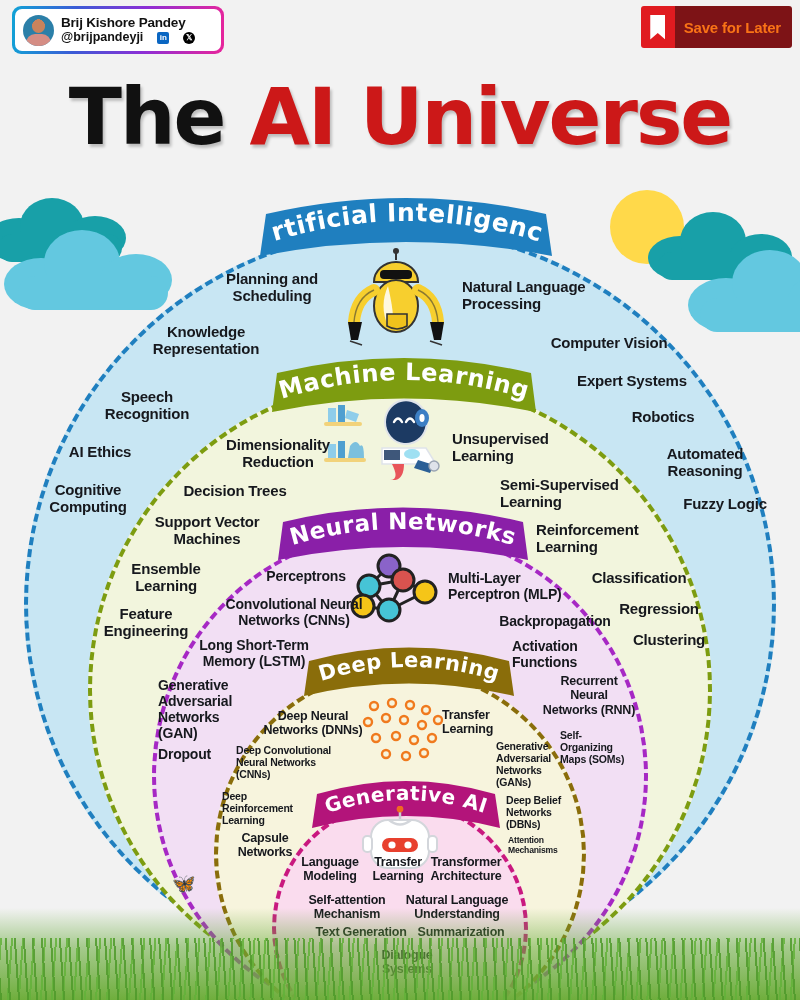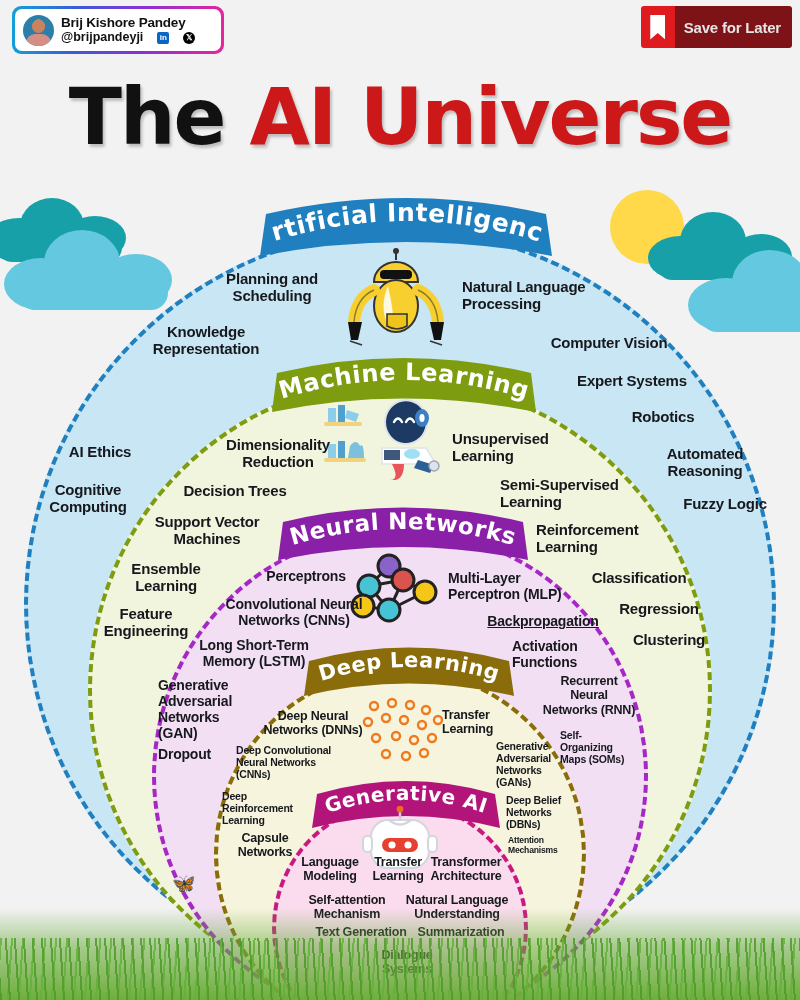--- a/index.html
+++ b/index.html
@@ -50,21 +50,21 @@
   }
   .save-flag {
     width:34px; background:#e01b20; position:relative; border-radius:3px 0 0 3px;
     display:flex; align-items:center; justify-content:center;
   }
   .save-flag i {
     width:15px; height:25px; background:#fff; display:block;
     clip-path: polygon(0 0,100% 0,100% 100%,50% 74%,0 100%);
   }
   .save-lbl {
-    background:#7d1316; color:#e5e5e5; font-size:15px; font-weight:bold;
+    background:#7d1316; color:#f97316; font-size:15px; font-weight:bold;
     display:flex; align-items:center; padding:0 11px 0 9px; border-radius:0 3px 3px 0;
     letter-spacing:-.2px;
   }
 
   .title {
     position:absolute; top:72px; left:0; width:800px; text-align:center;
     font-size:78px; font-weight:bold; letter-spacing:-2px; z-index:30;
     font-family:"DejaVu Sans", sans-serif;
     text-shadow: 2px 3px 3px rgba(0,0,0,.22);
   }
@@ -311,20 +311,22 @@
     </svg>
   </div>
 
   <div class="grass"></div>
   <div class="butterfly">🦋</div>
 
   <div class="lbl s18" style="left:192px;top:270px;width:160px;">Planning and
 Scheduling</div>
   <div class="lbl s18" style="left:120px;top:323px;width:172px;">Knowledge
 Representation</div>
+  <div class="lbl s18" style="left:78px;top:388px;width:138px;">Speech
+Recognition</div>
   <div class="lbl s18" style="left:42px;top:443px;width:116px;">AI Ethics</div>
   <div class="lbl s18" style="left:24px;top:481px;width:128px;">Cognitive
 Computing</div>
   <div class="lbl s18" style="left:462px;top:278px;width:172px;text-align:left;">Natural Language
 Processing</div>
   <div class="lbl s18" style="left:528px;top:334px;width:162px;">Computer Vision</div>
   <div class="lbl s18" style="left:556px;top:372px;width:152px;">Expert Systems</div>
   <div class="lbl s18" style="left:600px;top:408px;width:126px;">Robotics</div>
   <div class="lbl s18" style="left:634px;top:445px;width:142px;">Automated
 Reasoning</div>
@@ -354,21 +356,21 @@
 Networks (CNNs)</div>
   <div class="lbl s15" style="left:186px;top:637px;width:136px;">Long Short-Term
 Memory (LSTM)</div>
   <div class="lbl s15" style="left:158px;top:677px;width:112px;text-align:left;">Generative
 Adversarial
 Networks
 (GAN)</div>
   <div class="lbl s15" style="left:158px;top:746px;width:96px;text-align:left;">Dropout</div>
   <div class="lbl s15" style="left:448px;top:570px;width:144px;text-align:left;">Multi-Layer
 Perceptron (MLP)</div>
-  <div class="lbl s15" style="left:472px;top:613px;width:142px;text-decoration:underline;">Backpropagation</div>
+  <div class="lbl s15" style="left:484px;top:613px;width:142px;">Backpropagation</div>
   <div class="lbl s15" style="left:512px;top:638px;width:110px;text-align:left;">Activation
 Functions</div>
   <div class="lbl s13" style="left:534px;top:674px;width:110px;text-align:center;">Recurrent
 Neural
 Networks (RNN)</div>
   <div class="lbl s11" style="left:560px;top:729px;width:86px;text-align:left;">Self-
 Organizing
 Maps (SOMs)</div>
 
   <div class="lbl s13" style="left:252px;top:709px;width:122px;">Deep Neural

